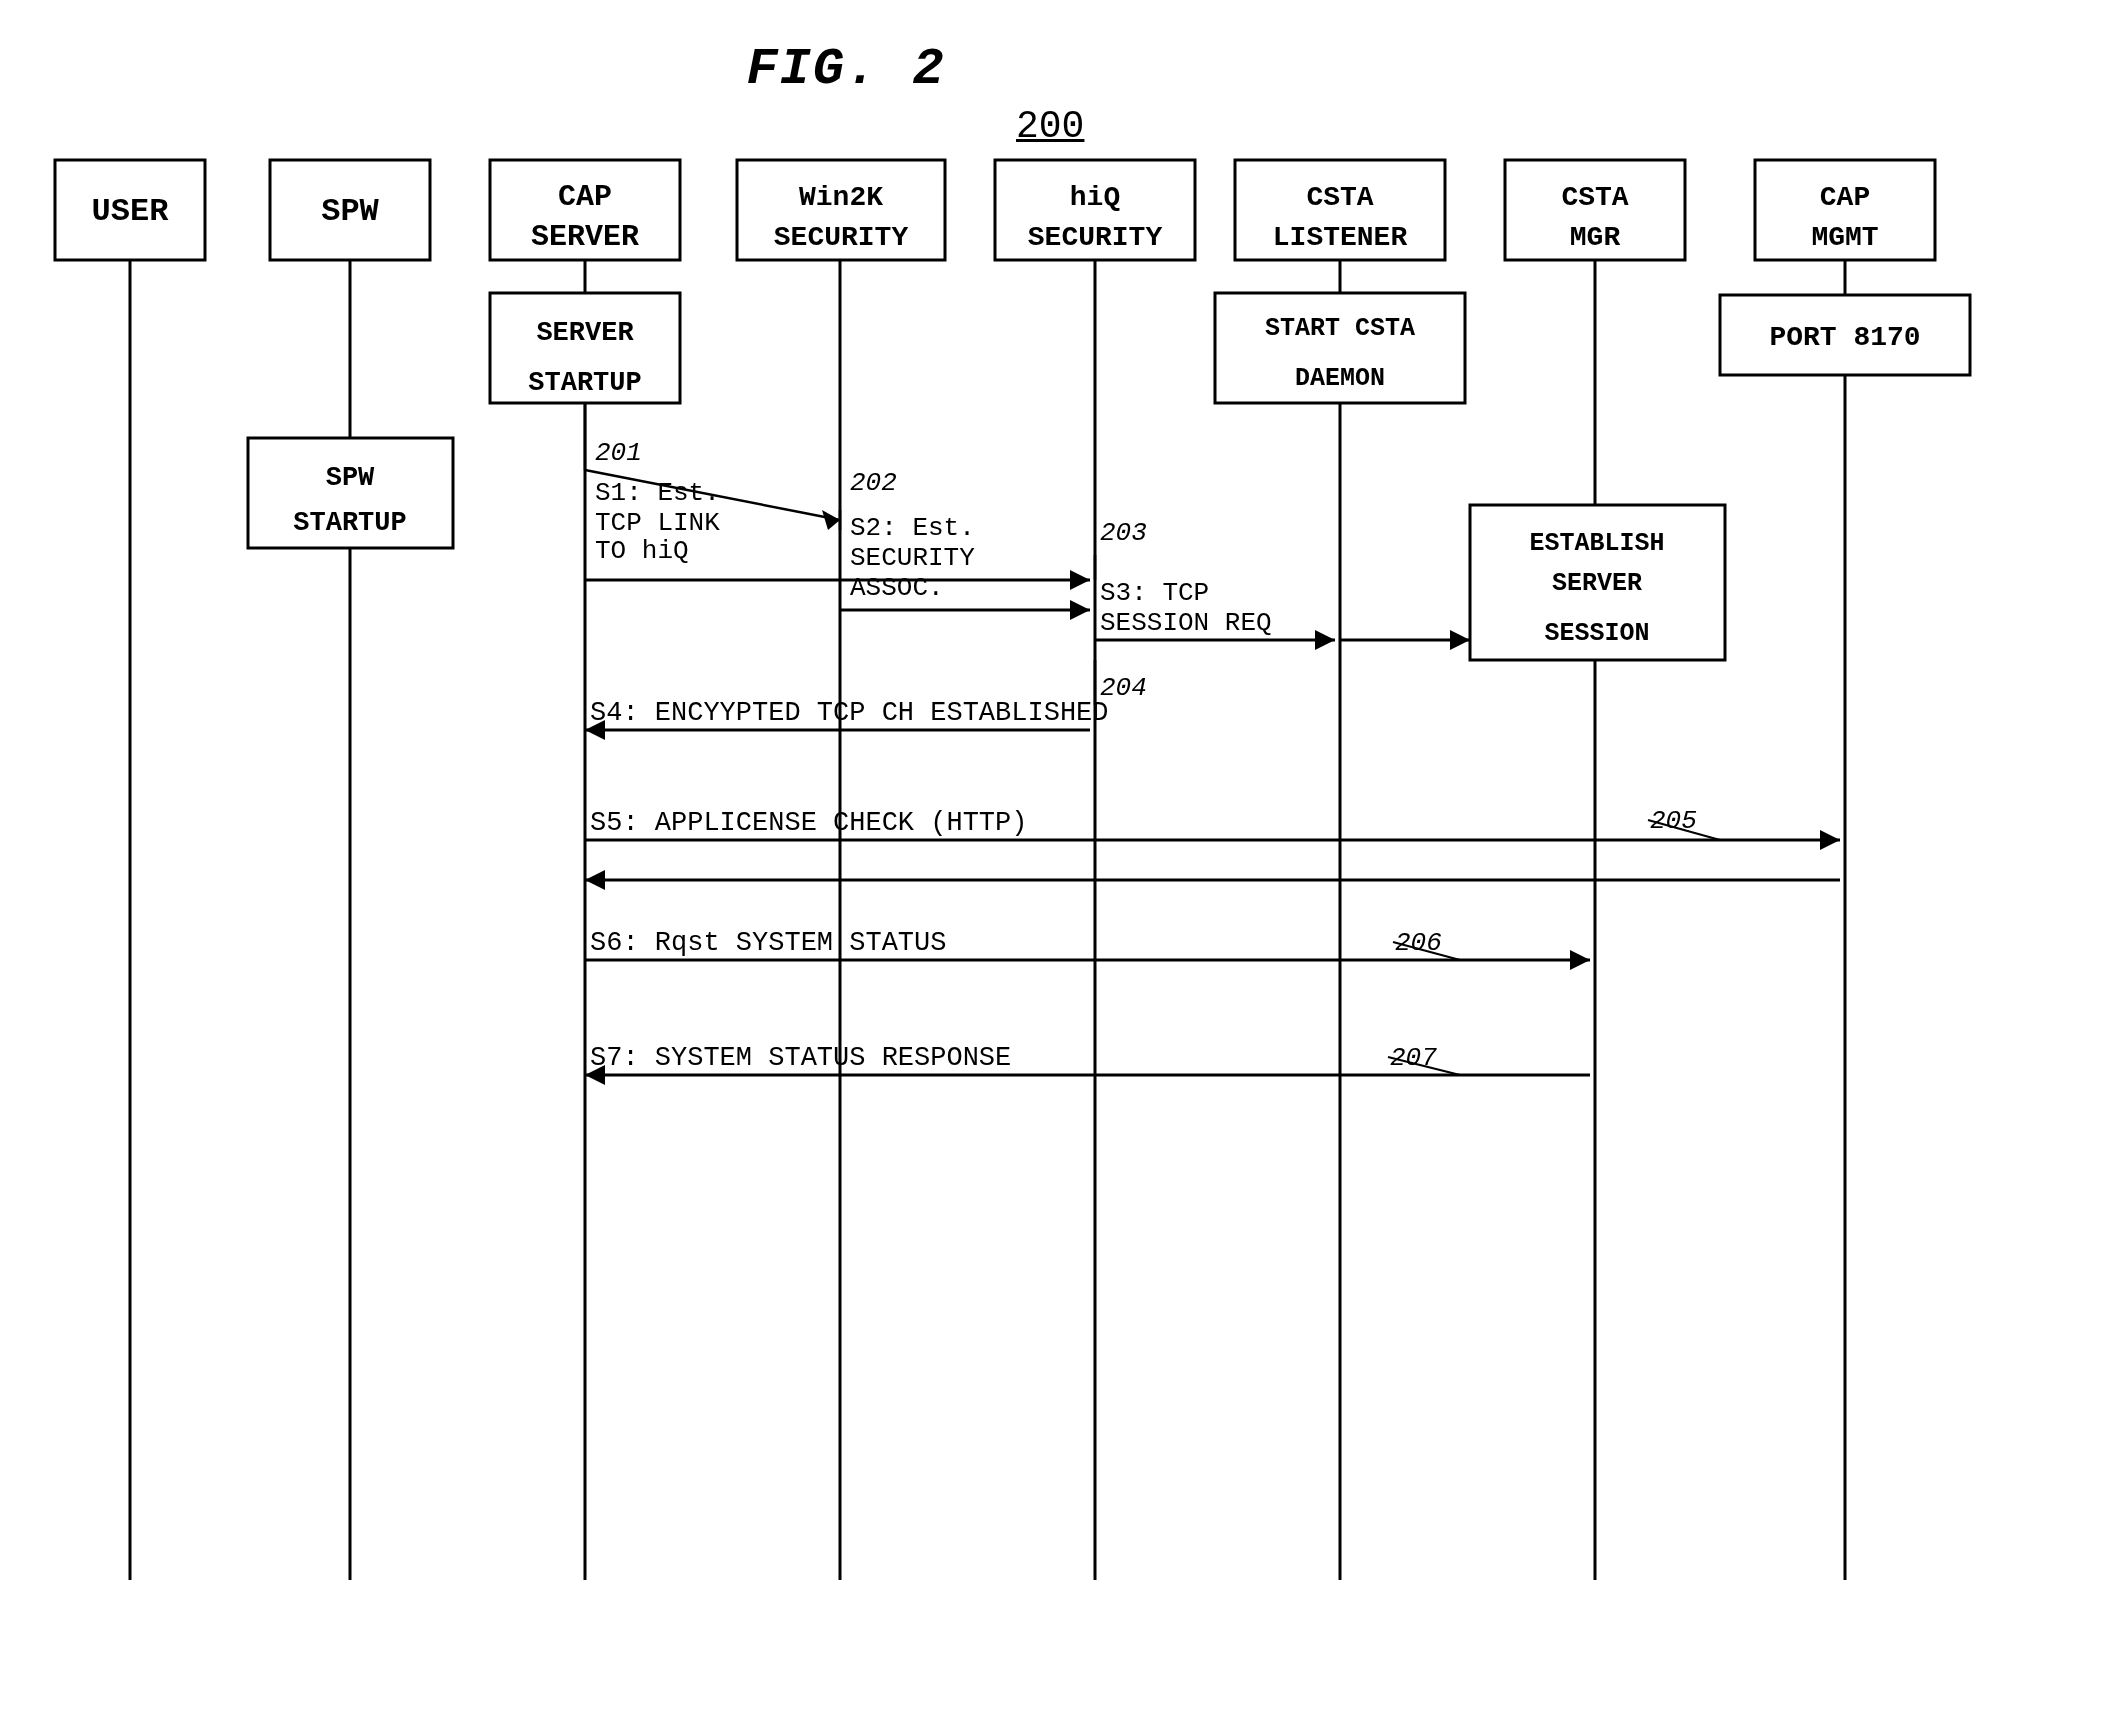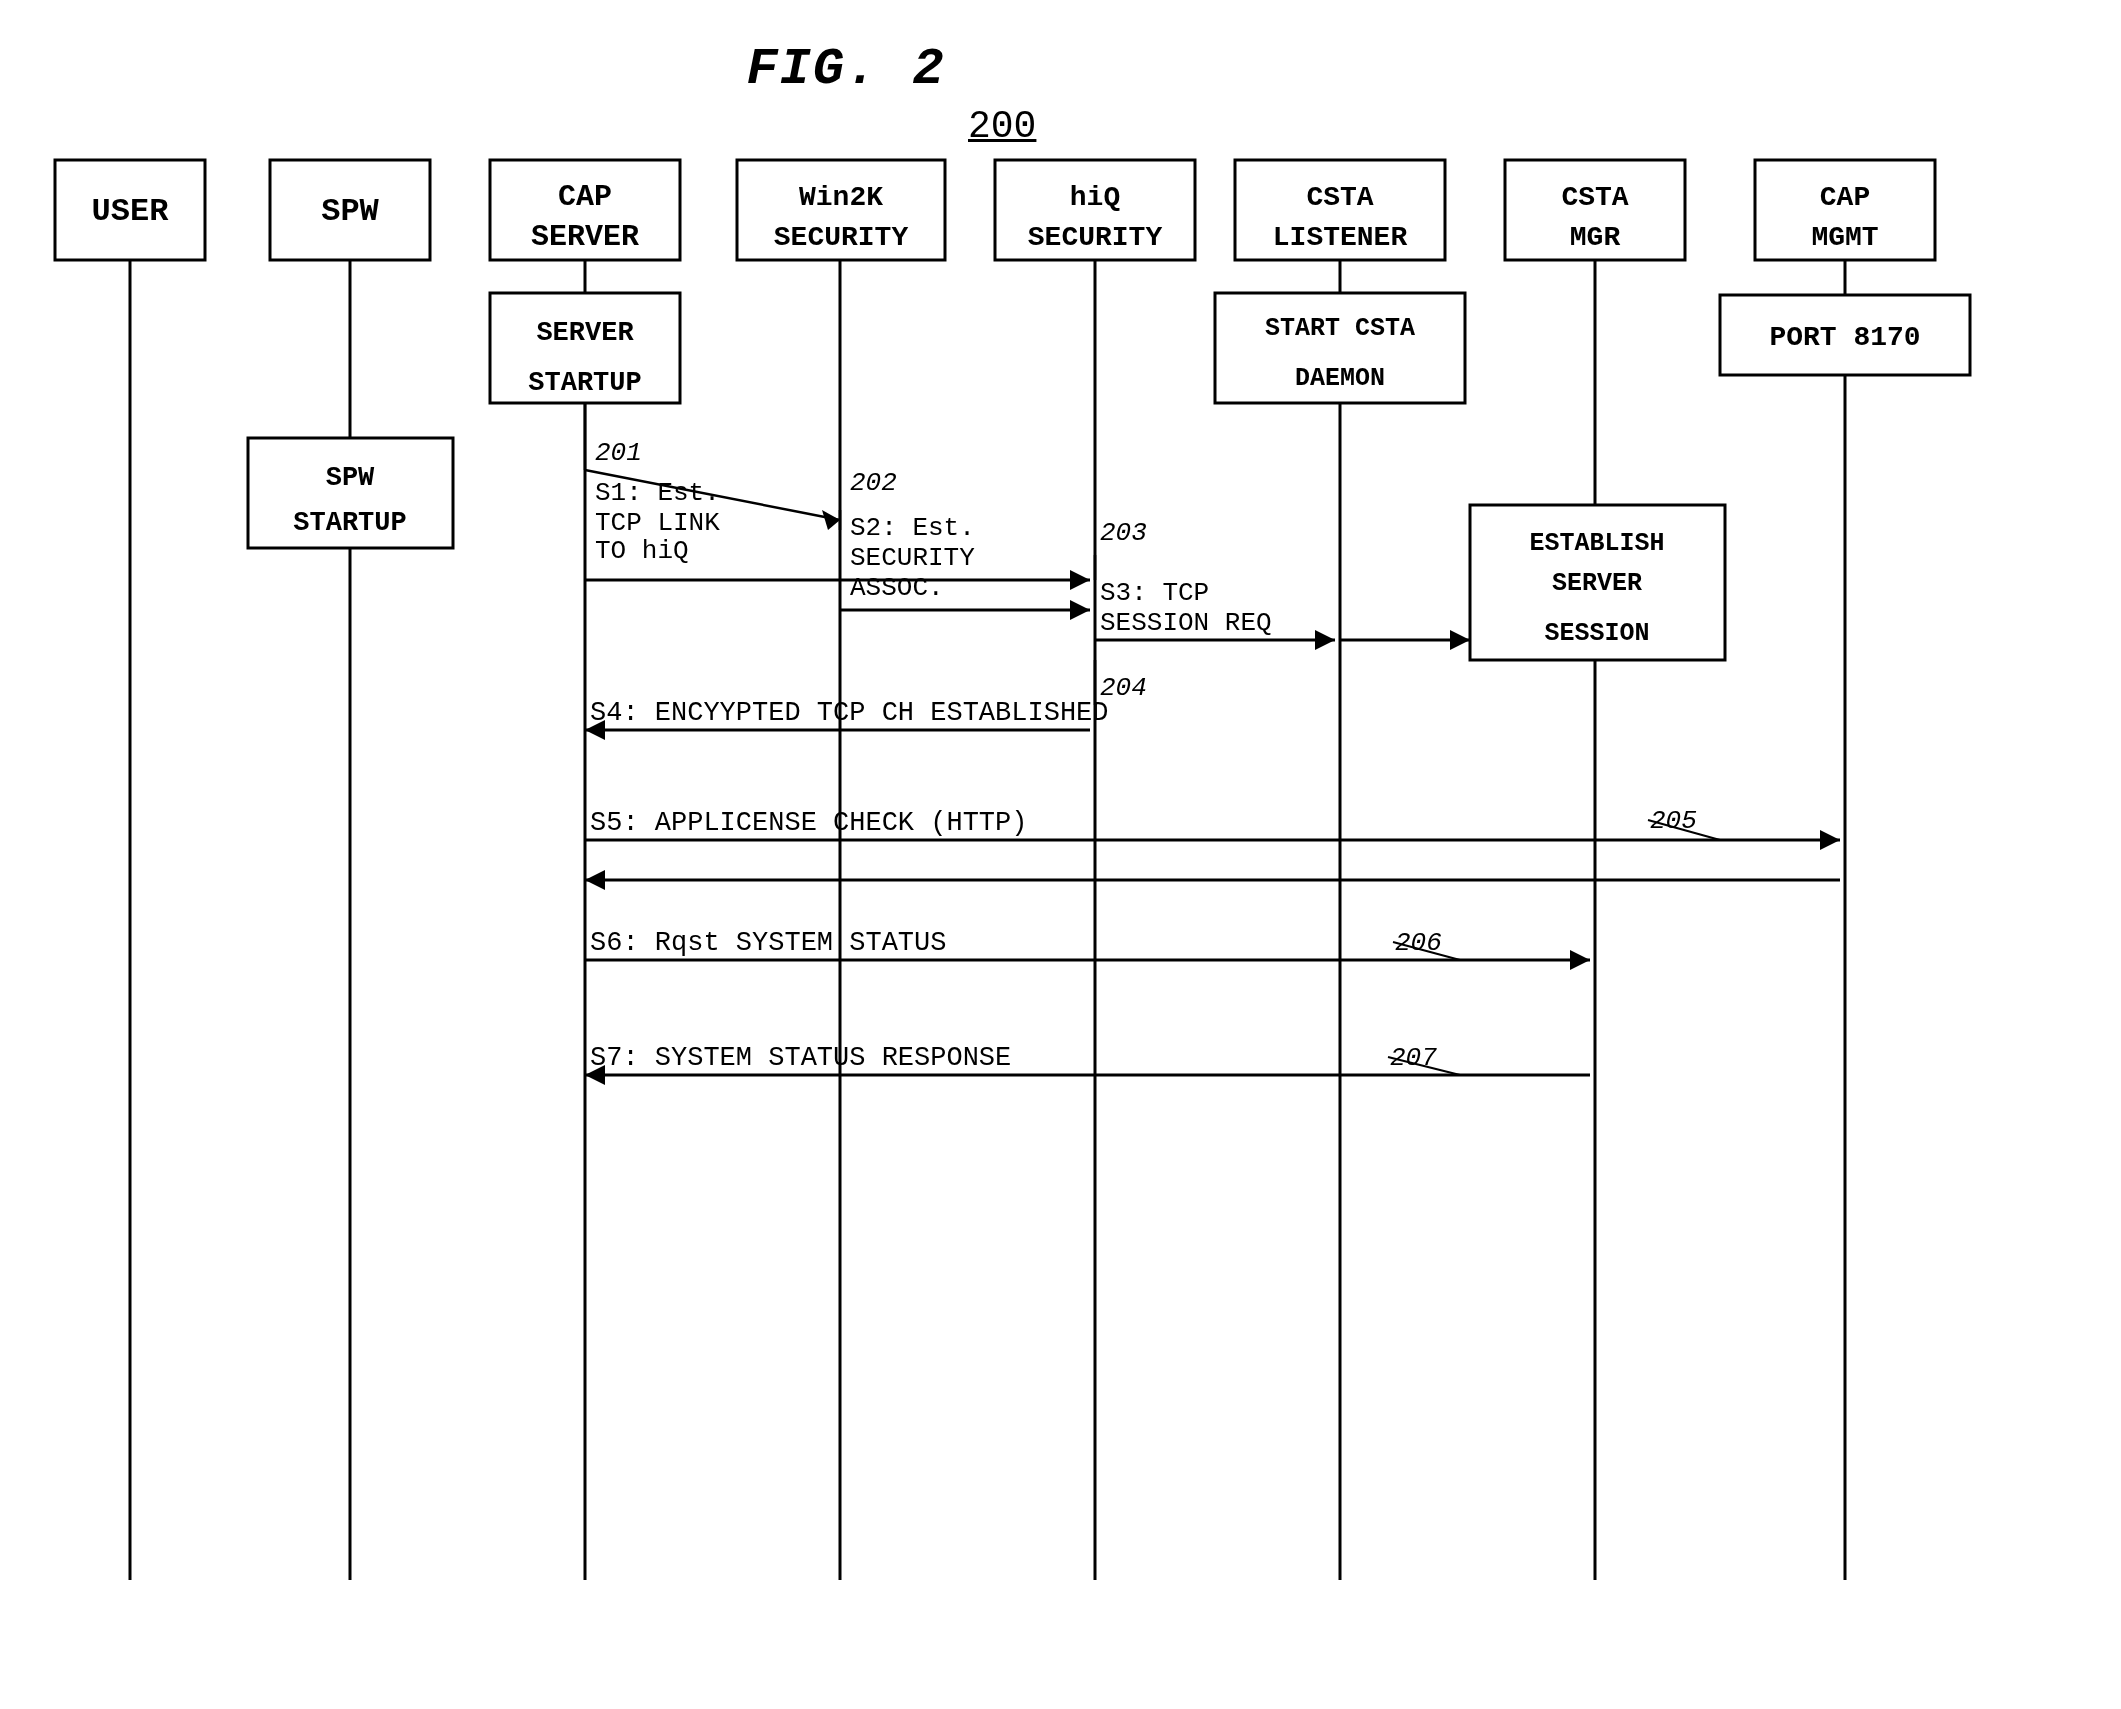--- a/index.html
+++ b/index.html
@@ -26,21 +26,21 @@
       transform: translateX(-50%);
       font-size: 52px;
       font-style: italic;
       font-weight: bold;
       letter-spacing: 2px;
     }
 
     .diagram-label-200 {
       position: absolute;
       top: 105px;
-      left: 968px;
+      left: 1016px;
       font-size: 38px;
       text-decoration: underline;
     }
 
     svg.arrows {
       position: absolute;
       top: 0; left: 0;
       width: 2121px;
       height: 1709px;
       pointer-events: none;

